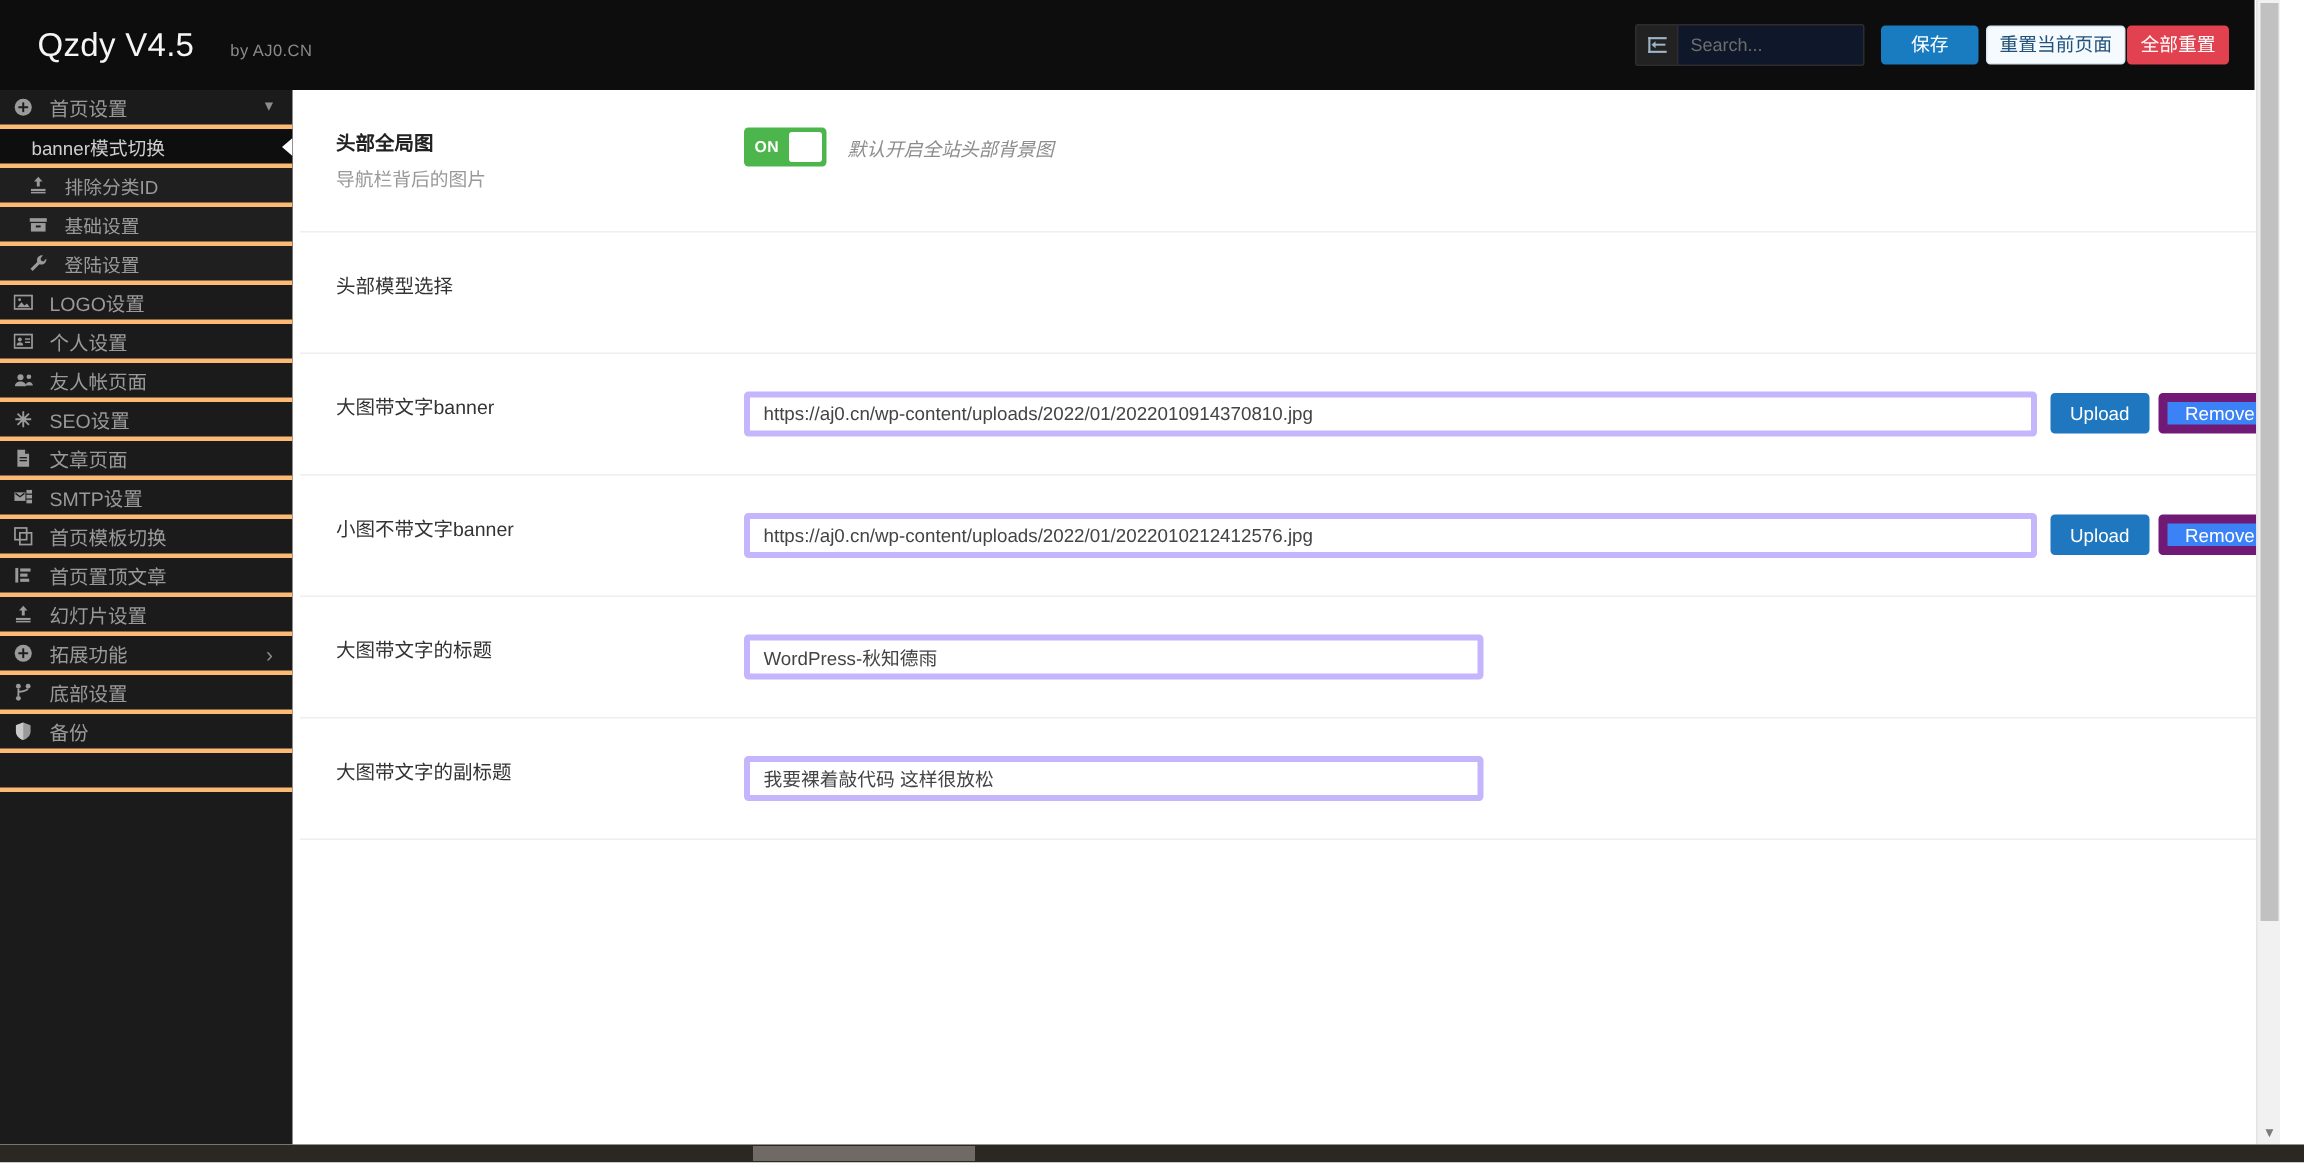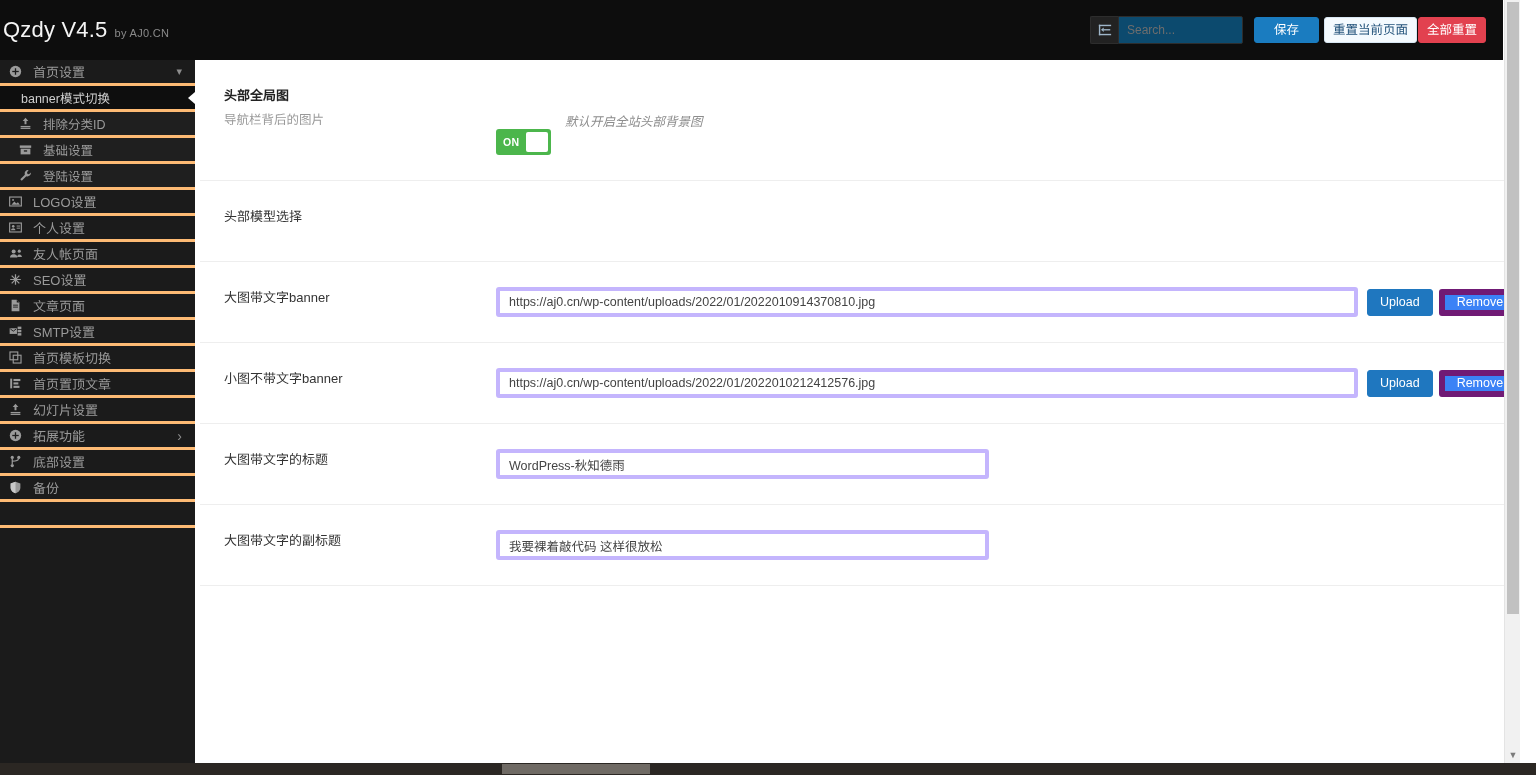--- a/index.html
+++ b/index.html
@@ -31,22 +31,22 @@
     position: absolute;
     left: 0; top: 0;
     width: 1503px; height: 60px;
     background: #0d0d0d;
     display: flex;
     align-items: center;
   }
   .brand {
     display: flex;
     align-items: baseline;
-    margin-left: 3px;
-    gap: 7px;
+    margin-left: 25px;
+    gap: 24px;
   }
   .brand-title {
     color: #f5f5f5;
     font-size: 22px;
     font-weight: 400;
     letter-spacing: .2px;
   }
   .brand-sub {
     color: #8a8a8a;
     font-size: 11px;
@@ -66,21 +66,21 @@
     background: #222;
     border: 1px solid #2d2d2d;
     border-right: none;
     border-radius: 2px 0 0 2px;
     display: flex; align-items: center; justify-content: center;
     cursor: pointer;
   }
   .collapse-btn svg { display: block; }
   .search-input {
     width: 125px; height: 28px;
-    background: #0c4a6e;
+    background: #0f172a;
     border: 1px solid #2d2d2d;
     border-radius: 0 2px 2px 0;
     color: #cfcfcf;
     font-size: 12px;
     padding: 0 8px;
     outline: none;
     font-family: "Liberation Sans", sans-serif;
   }
   .search-input::placeholder { color: #6d6d6d; }
   .btn {
@@ -219,21 +219,20 @@
   
   .toggle {
     width: 55px; height: 26px;
     background: #4cb64c;
     border-radius: 3px;
     display: flex;
     align-items: center;
     position: relative;
     cursor: pointer;
     flex: none;
-    margin-top: 44px;
   }
   .toggle .on-txt {
     color: #fff;
     font-size: 10.5px;
     font-weight: bold;
     margin-left: 7px;
     letter-spacing: .3px;
   }
   .toggle .knob {
     position: absolute;

